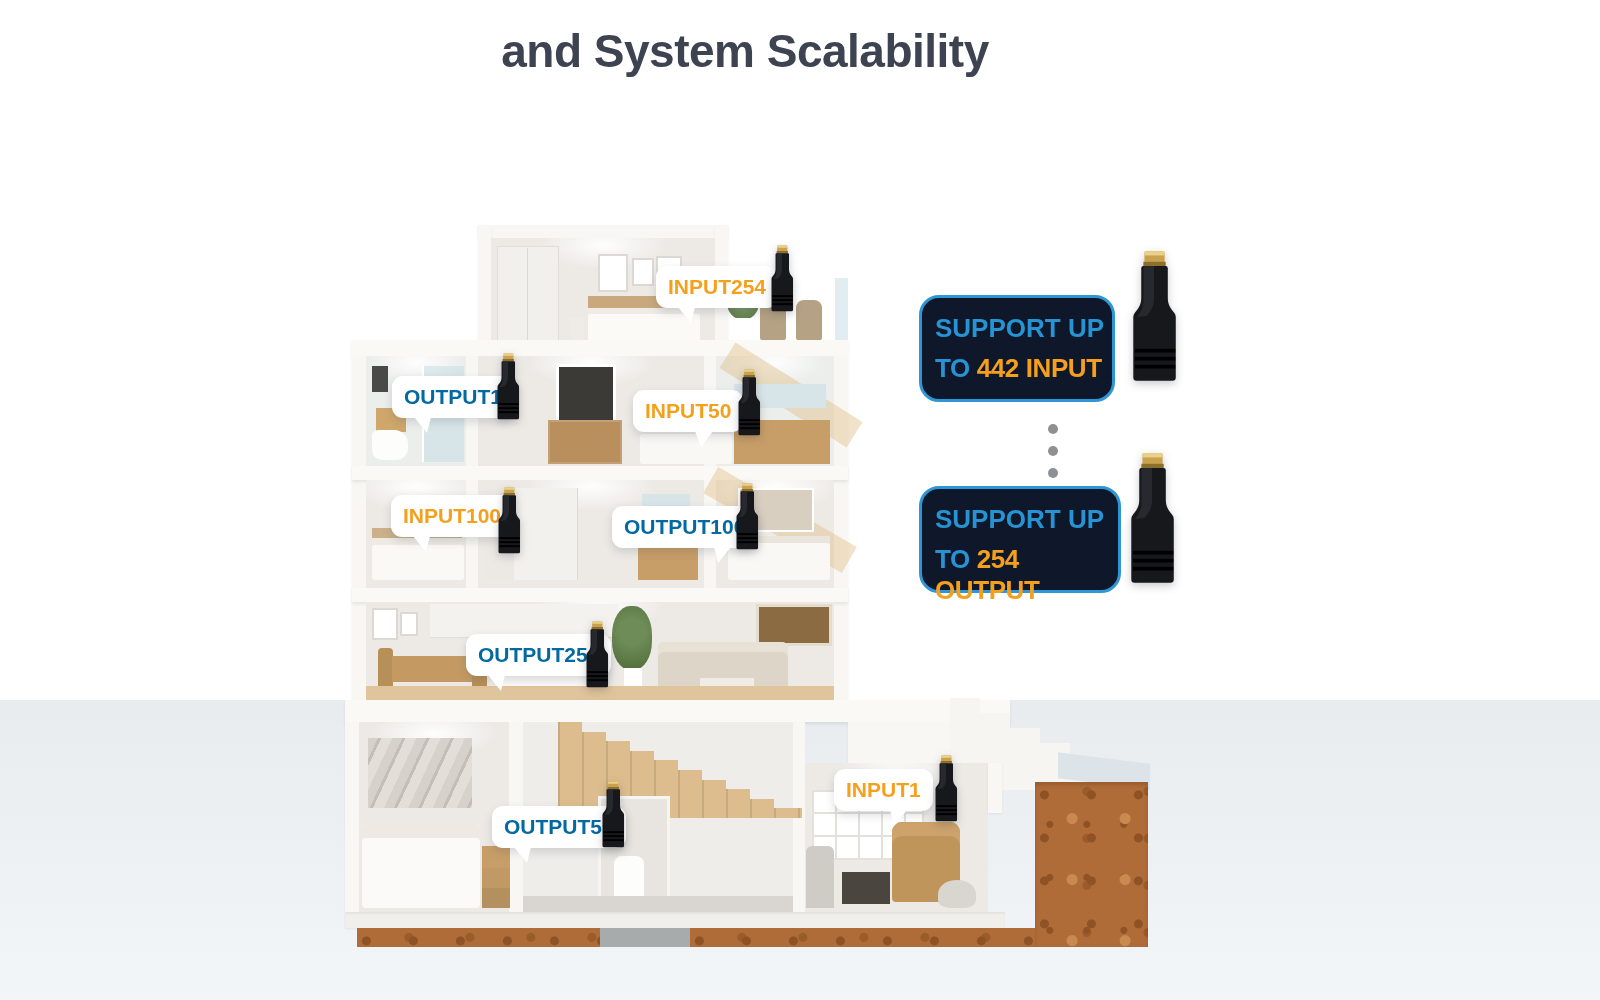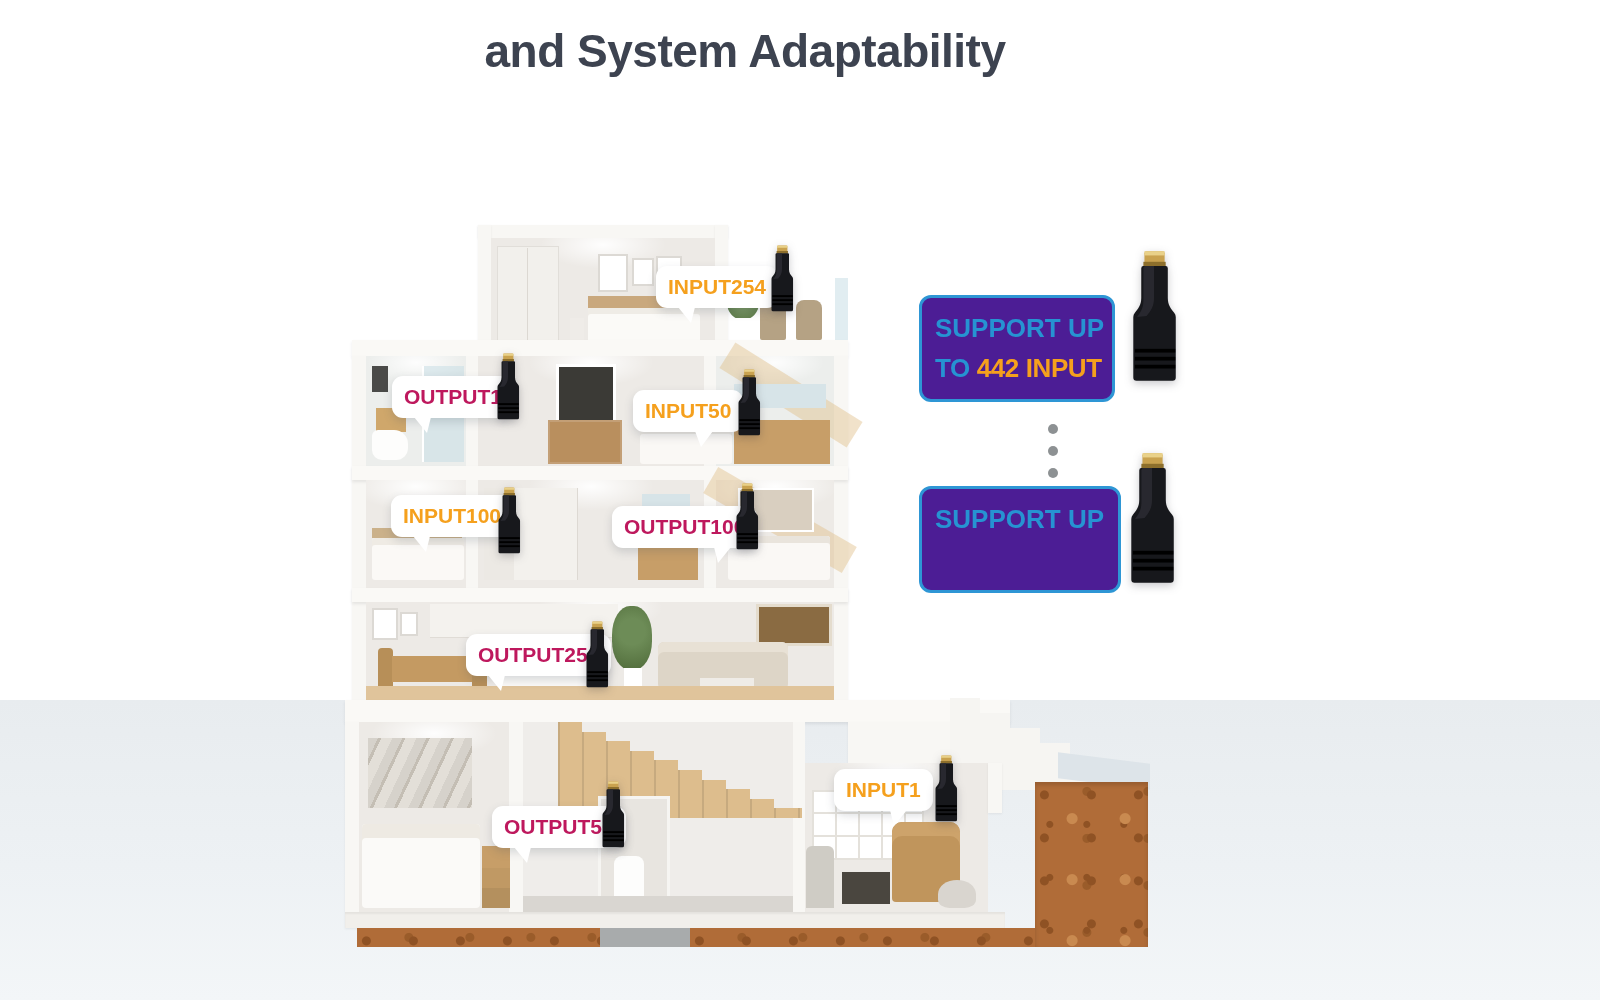--- a/index.html
+++ b/index.html
@@ -43,21 +43,21 @@
       clip-path:polygon(0 0,30px 0,30px 15px,60px 15px,60px 30px,90px 30px,90px 45px,120px 45px,
       120px 60px,150px 60px,150px 75px,172px 75px,172px 92px,0 92px);
       box-shadow:0 2px 3px rgba(60,60,70,.12);}
   .soiltop{left:1058px;top:758px;width:92px;height:26px;background:#dde4e9;transform:skewY(7deg);}
 
   
   .bubble{background:#fff;border-radius:11px;height:42px;line-height:42px;padding:0 12px;
           font-size:21px;font-weight:bold;white-space:nowrap;text-align:center;
           box-shadow:0 4px 10px rgba(70,80,95,.20);z-index:5;}
   .bubble.orange{color:#f5a01d;}
-  .bubble.blue{color:#be185d;}
+  .bubble.blue{color:#0369a1;}
   .bubble::after{content:"";position:absolute;bottom:-15px;width:0;height:0;border-style:solid;}
   .tail-left::after{left:22px;border-width:16px 4px 0 13px;border-color:#fff rgba(0,0,0,0) rgba(0,0,0,0) rgba(0,0,0,0);}
   .tail-right::after{right:26px;border-width:16px 13px 0 4px;border-color:#fff rgba(0,0,0,0) rgba(0,0,0,0) rgba(0,0,0,0);}
   .tail-center::after{left:56%;border-width:16px 12px 0 6px;border-color:#fff rgba(0,0,0,0) rgba(0,0,0,0) rgba(0,0,0,0);}
 
   .b-input254{left:656px;top:266px;}
   .b-output1 {left:392px;top:376px;}
   .b-input50 {left:633px;top:390px;}
   .b-input100{left:391px;top:495px;}
   .b-output100{left:612px;top:506px;}
@@ -72,40 +72,40 @@
   .d-input50 {left:731px;top:368px;width:36px;height:70px;}
   .d-input100{left:491px;top:486px;width:36px;height:70px;}
   .d-output100{left:729px;top:482px;width:36px;height:70px;}
   .d-output254{left:579px;top:620px;width:36px;height:70px;}
   .d-output50{left:595px;top:780px;width:36px;height:70px;}
   .d-input1 {left:928px;top:754px;width:36px;height:70px;}
   .d-large1 {left:1122px;top:248px;width:64px;height:138px;}
   .d-large2 {left:1120px;top:450px;width:64px;height:138px;}
 
   
-  .support-box{background:#4c1d95;border:3px solid #2e96d5;border-radius:12px;z-index:5;
+  .support-box{background:#0f172a;border:3px solid #2e96d5;border-radius:20px;z-index:5;
                padding:15px 0 0 13px;box-sizing:border-box;}
   .box1{left:919px;top:295px;width:196px;height:107px;}
   .box2{left:919px;top:486px;width:202px;height:107px;}
   .support-box .l1{color:#2693d2;font-size:26px;font-weight:bold;}
   .support-box .l2{margin-top:9px;font-size:26px;font-weight:bold;letter-spacing:-0.4px;}
   .support-box .blue{color:#2693d2;}
   .support-box .orange{color:#f5a01d;}
   .dots{left:1048px;top:424px;width:10px;}
   .dots i{display:block;width:10px;height:10px;border-radius:50%;background:#8d9193;margin-bottom:12px;}
 </style>
 </head>
 <body>
 
 <div class="canvas">
 
   <div class="a ground"></div>
 
   <div class="a title">
-    <div>and System Adaptability</div>
+    <div>and System Scalability</div>
   </div>
 
   <div class="a" style="left:0;top:0;width:1600px;height:1000px;">
 
     <div class="a wall" style="left:478px;top:225px;width:250px;height:13px;"></div>
     <div class="a wall" style="left:478px;top:225px;width:13px;height:127px;"></div>
     <div class="a wall" style="left:715px;top:225px;width:13px;height:127px;"></div>
     <div class="a room lit" style="left:491px;top:238px;width:224px;height:114px;"></div>
     <div class="a" style="left:497px;top:246px;width:60px;height:98px;background:#f2f0ec;border:1px solid #e1ded9;"></div>
     <div class="a" style="left:527px;top:248px;width:1px;height:94px;background:#dcd8d2;"></div>
@@ -304,20 +304,21 @@
     <div class="l1">SUPPORT UP</div>
     <div class="l2"><span class="blue">TO </span><span class="orange">442 INPUT</span></div>
   </div>
   <div class="a dots">
       <i></i>
       <i></i>
       <i></i>
     </div>
   <div class="a support-box box2">
     <div class="l1">SUPPORT UP</div>
+    <div class="l2"><span class="blue">TO </span><span class="orange">254 OUTPUT</span></div>
   </div>
   <div class="a device d-large1"><svg viewBox="0 0 60 130" width="100%" height="100%" preserveAspectRatio="xMidYMid meet">
         <path d="M23 3 h15 a2 2 0 0 1 2 2 v11 h-19 v-11 a2 2 0 0 1 2 -2 z" fill="#c9a24f"></path>
         <rect x="21" y="3" width="19" height="4" fill="#e9d189"></rect>
         <rect x="20" y="13" width="21" height="5" fill="#8d6f2c"></rect>
         <path d="M20 17 h21 a2 2 0 0 1 2 2 v28 c0 7 3 10 6 14 a6 6 0 0 1 1.5 4 v57 a3 3 0 0 1 -3 3 h-34 a3 3 0 0 1 -3 -3 v-57 a6 6 0 0 1 1.5 -4 c3 -4 6 -7 6 -14 v-28 a2 2 0 0 1 2 -2 z" fill="#17181c"></path>
         <path d="M22 17 h8 v30 c0 8 -3 12 -7 17 l-9 1 c3 -4 6 -8 6 -15 v-31 a2 2 0 0 1 2 -2 z" fill="#2b2c33" opacity="0.85"></path>
         <rect x="12" y="95" width="38" height="3.5" fill="#000"></rect>
         <rect x="12" y="102.5" width="38" height="3.5" fill="#000"></rect>
         <rect x="12" y="110" width="38" height="3.5" fill="#000"></rect>

